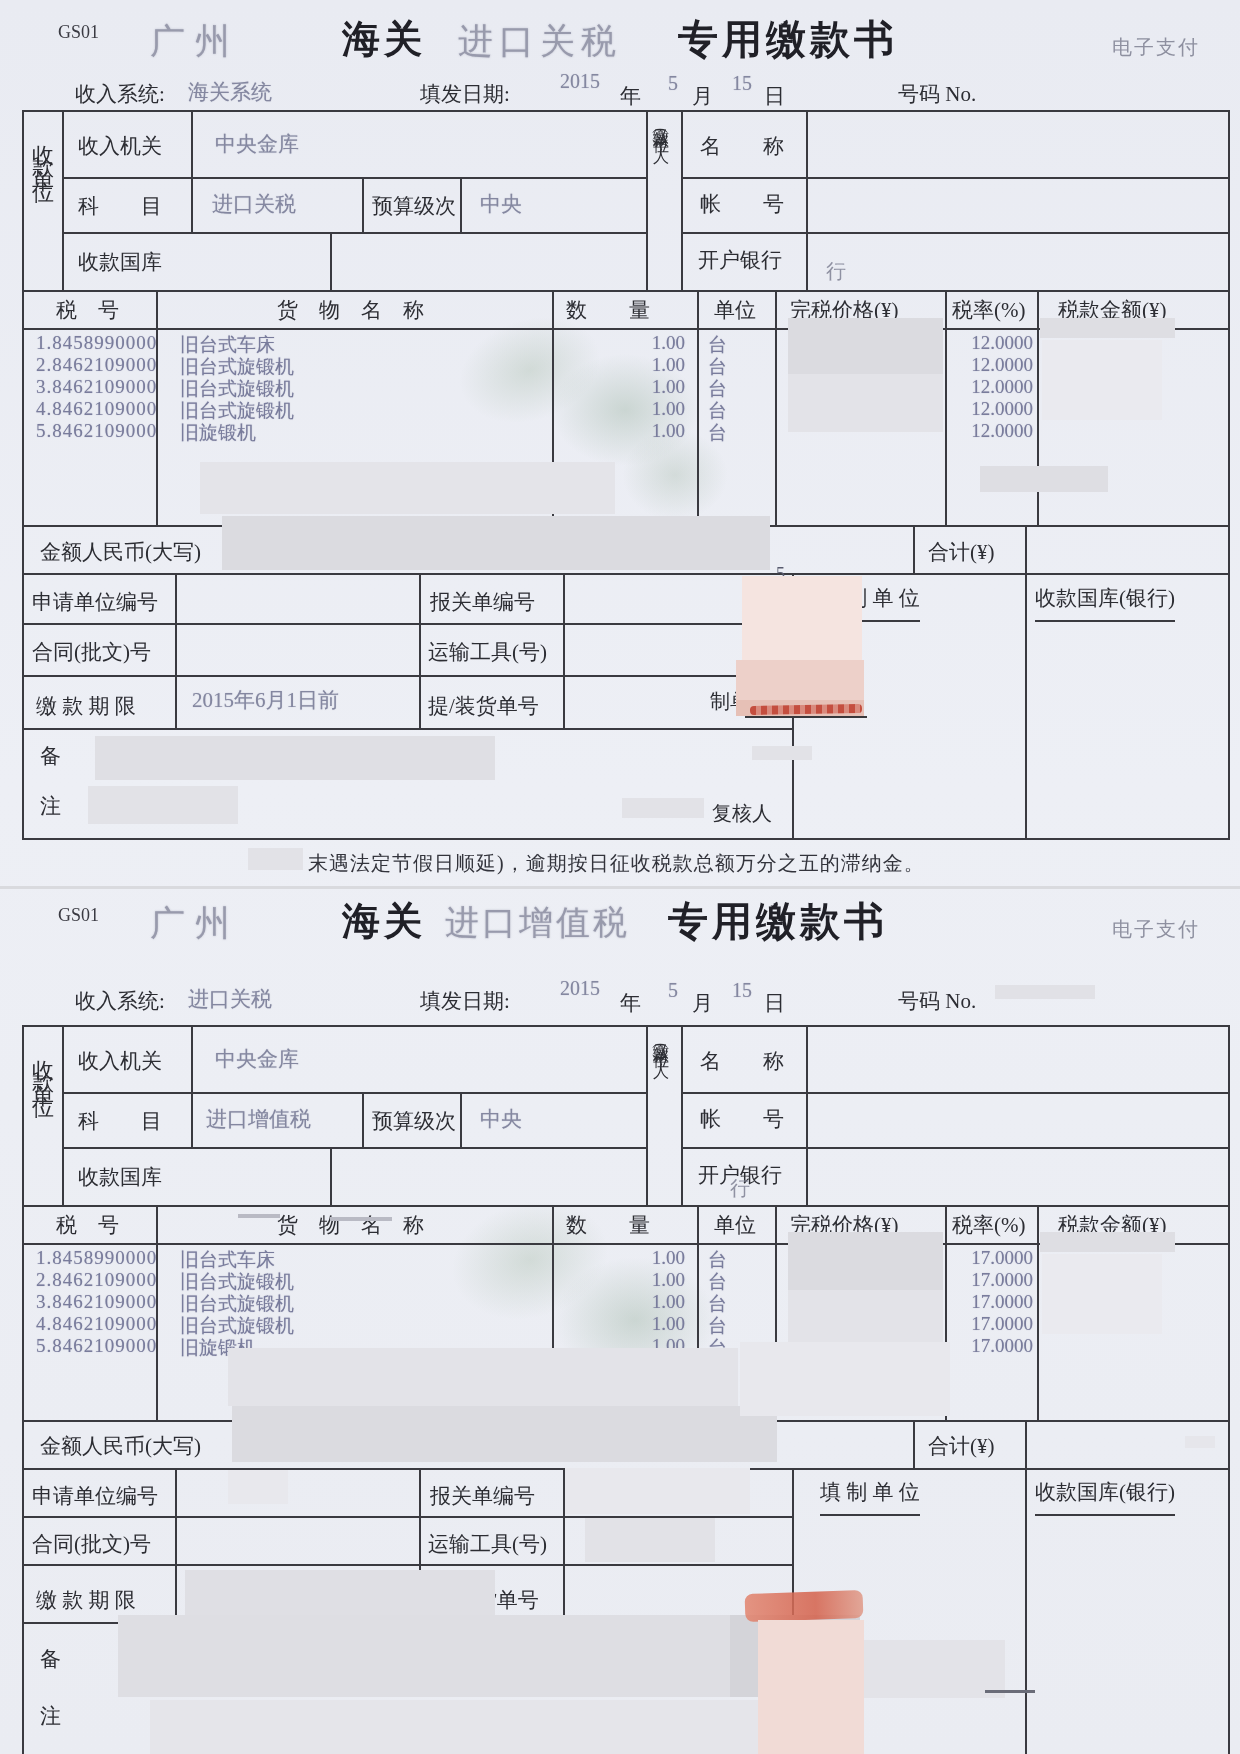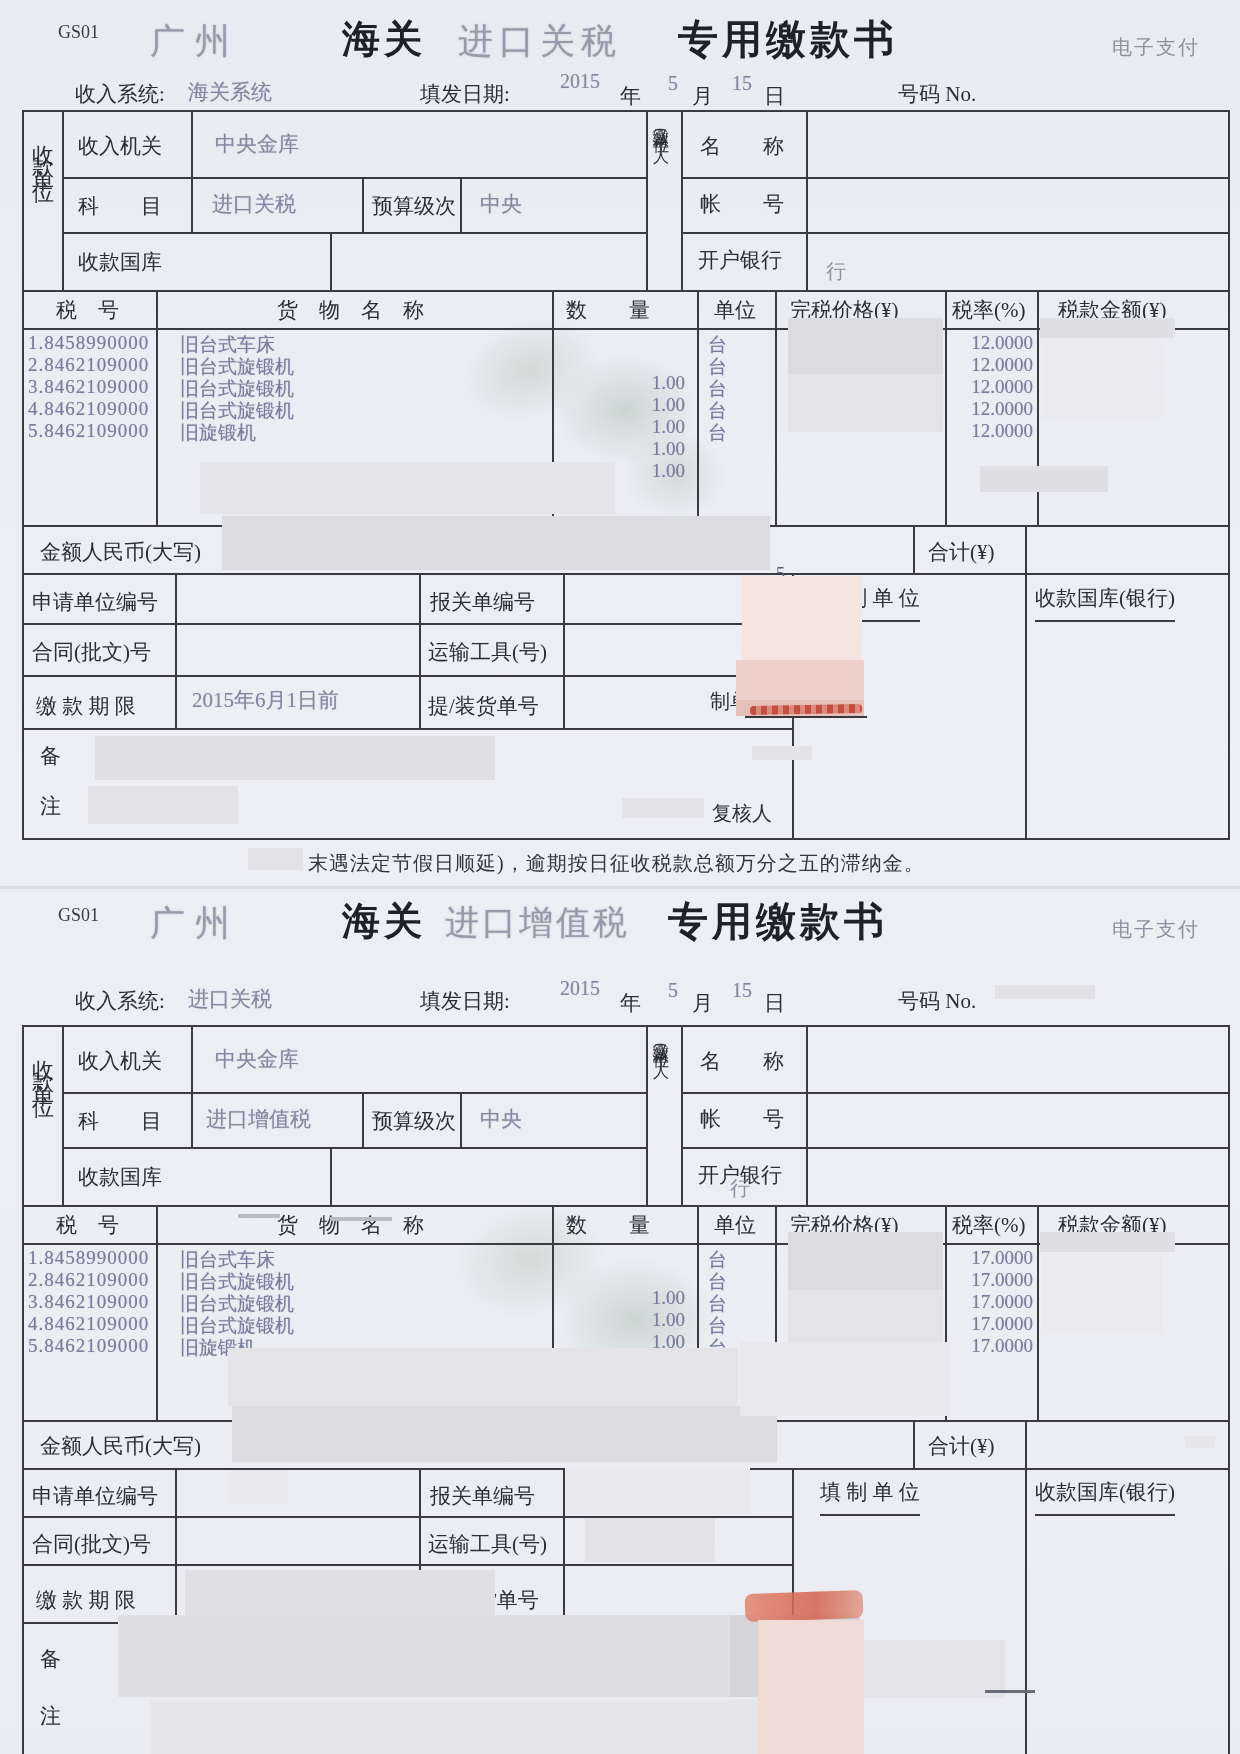--- a/index.html
+++ b/index.html
@@ -13,23 +13,23 @@
   .vlabel{position:absolute;writing-mode:vertical-rl;text-orientation:mixed;color:#2c2d33;white-space:nowrap;}
   .title-code{position:absolute;font-size:18px;font-weight:normal;color:#3a3a42;}
   .title-grey{position:absolute;font-size:35px;color:#989aac;letter-spacing:10px;text-shadow:0 0 2px rgba(152,154,172,.6);white-space:nowrap;}
   .title-black{position:absolute;font-size:38px;font-weight:bold;color:#202027;letter-spacing:4px;white-space:nowrap;}
   .epay{position:absolute;font-size:20px;color:#8e90a0;letter-spacing:2px;}
   .redact{position:absolute;}
   .ul-lbl{border-bottom:2px solid #3a3a40;padding-bottom:8px;}
   .goods-rows{position:absolute;width:1240px;}
   .grow{position:relative;height:22px;}
   .grow span{position:absolute;font-size:19px;color:#797c9c;white-space:nowrap;text-shadow:0 0 1px rgba(121,124,156,.5);}
-  .g-code{left:28px;letter-spacing:1px;}
+  .g-code{left:36px;letter-spacing:1px;}
   .g-name{left:180px;}
-  .g-qty{left:555px;width:130px;text-align:right;margin-top:40px;}
+  .g-qty{left:555px;width:130px;text-align:right;}
   .g-unit{left:708px;}
   .g-rate{left:915px;width:118px;text-align:right;}
   .wm{position:absolute;border-radius:50%;pointer-events:none;}
   .footer-note{position:absolute;font-size:20px;color:#33343c;letter-spacing:1px;white-space:nowrap;}
   .artifact{position:absolute;font-size:20px;color:#8f91a2;}
 </style>
 </head>
 <body>
 
 <div class="page">

